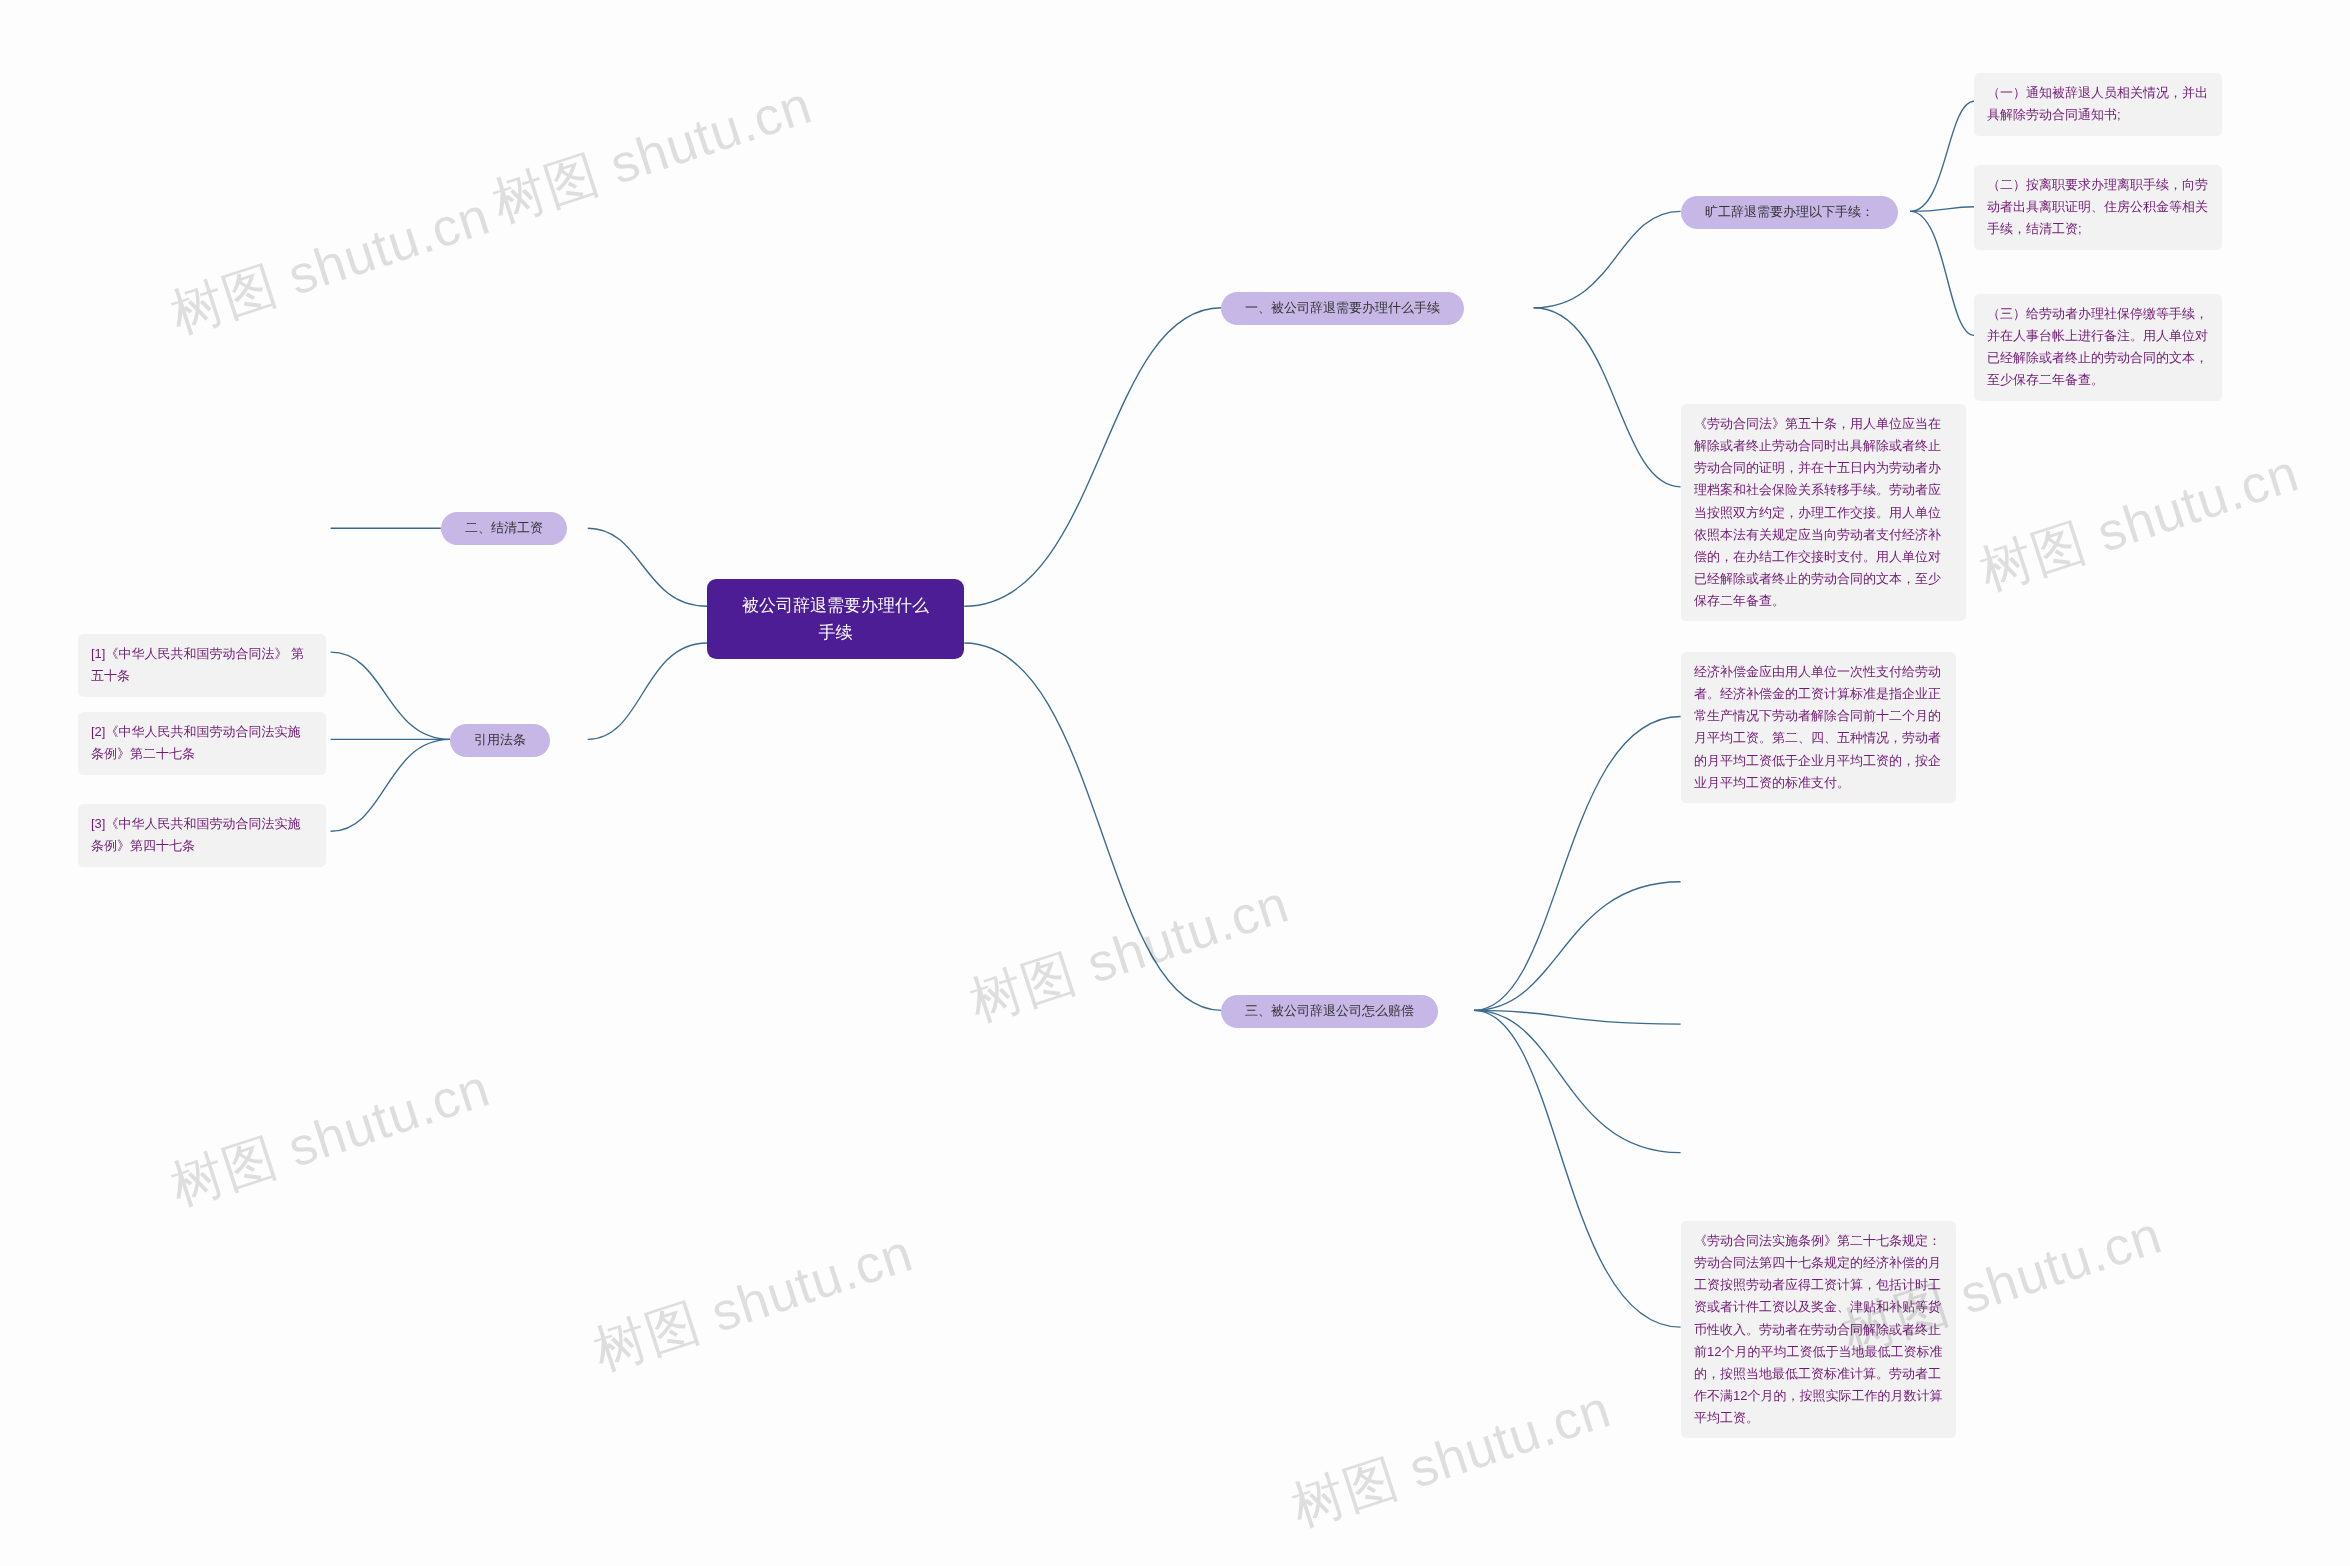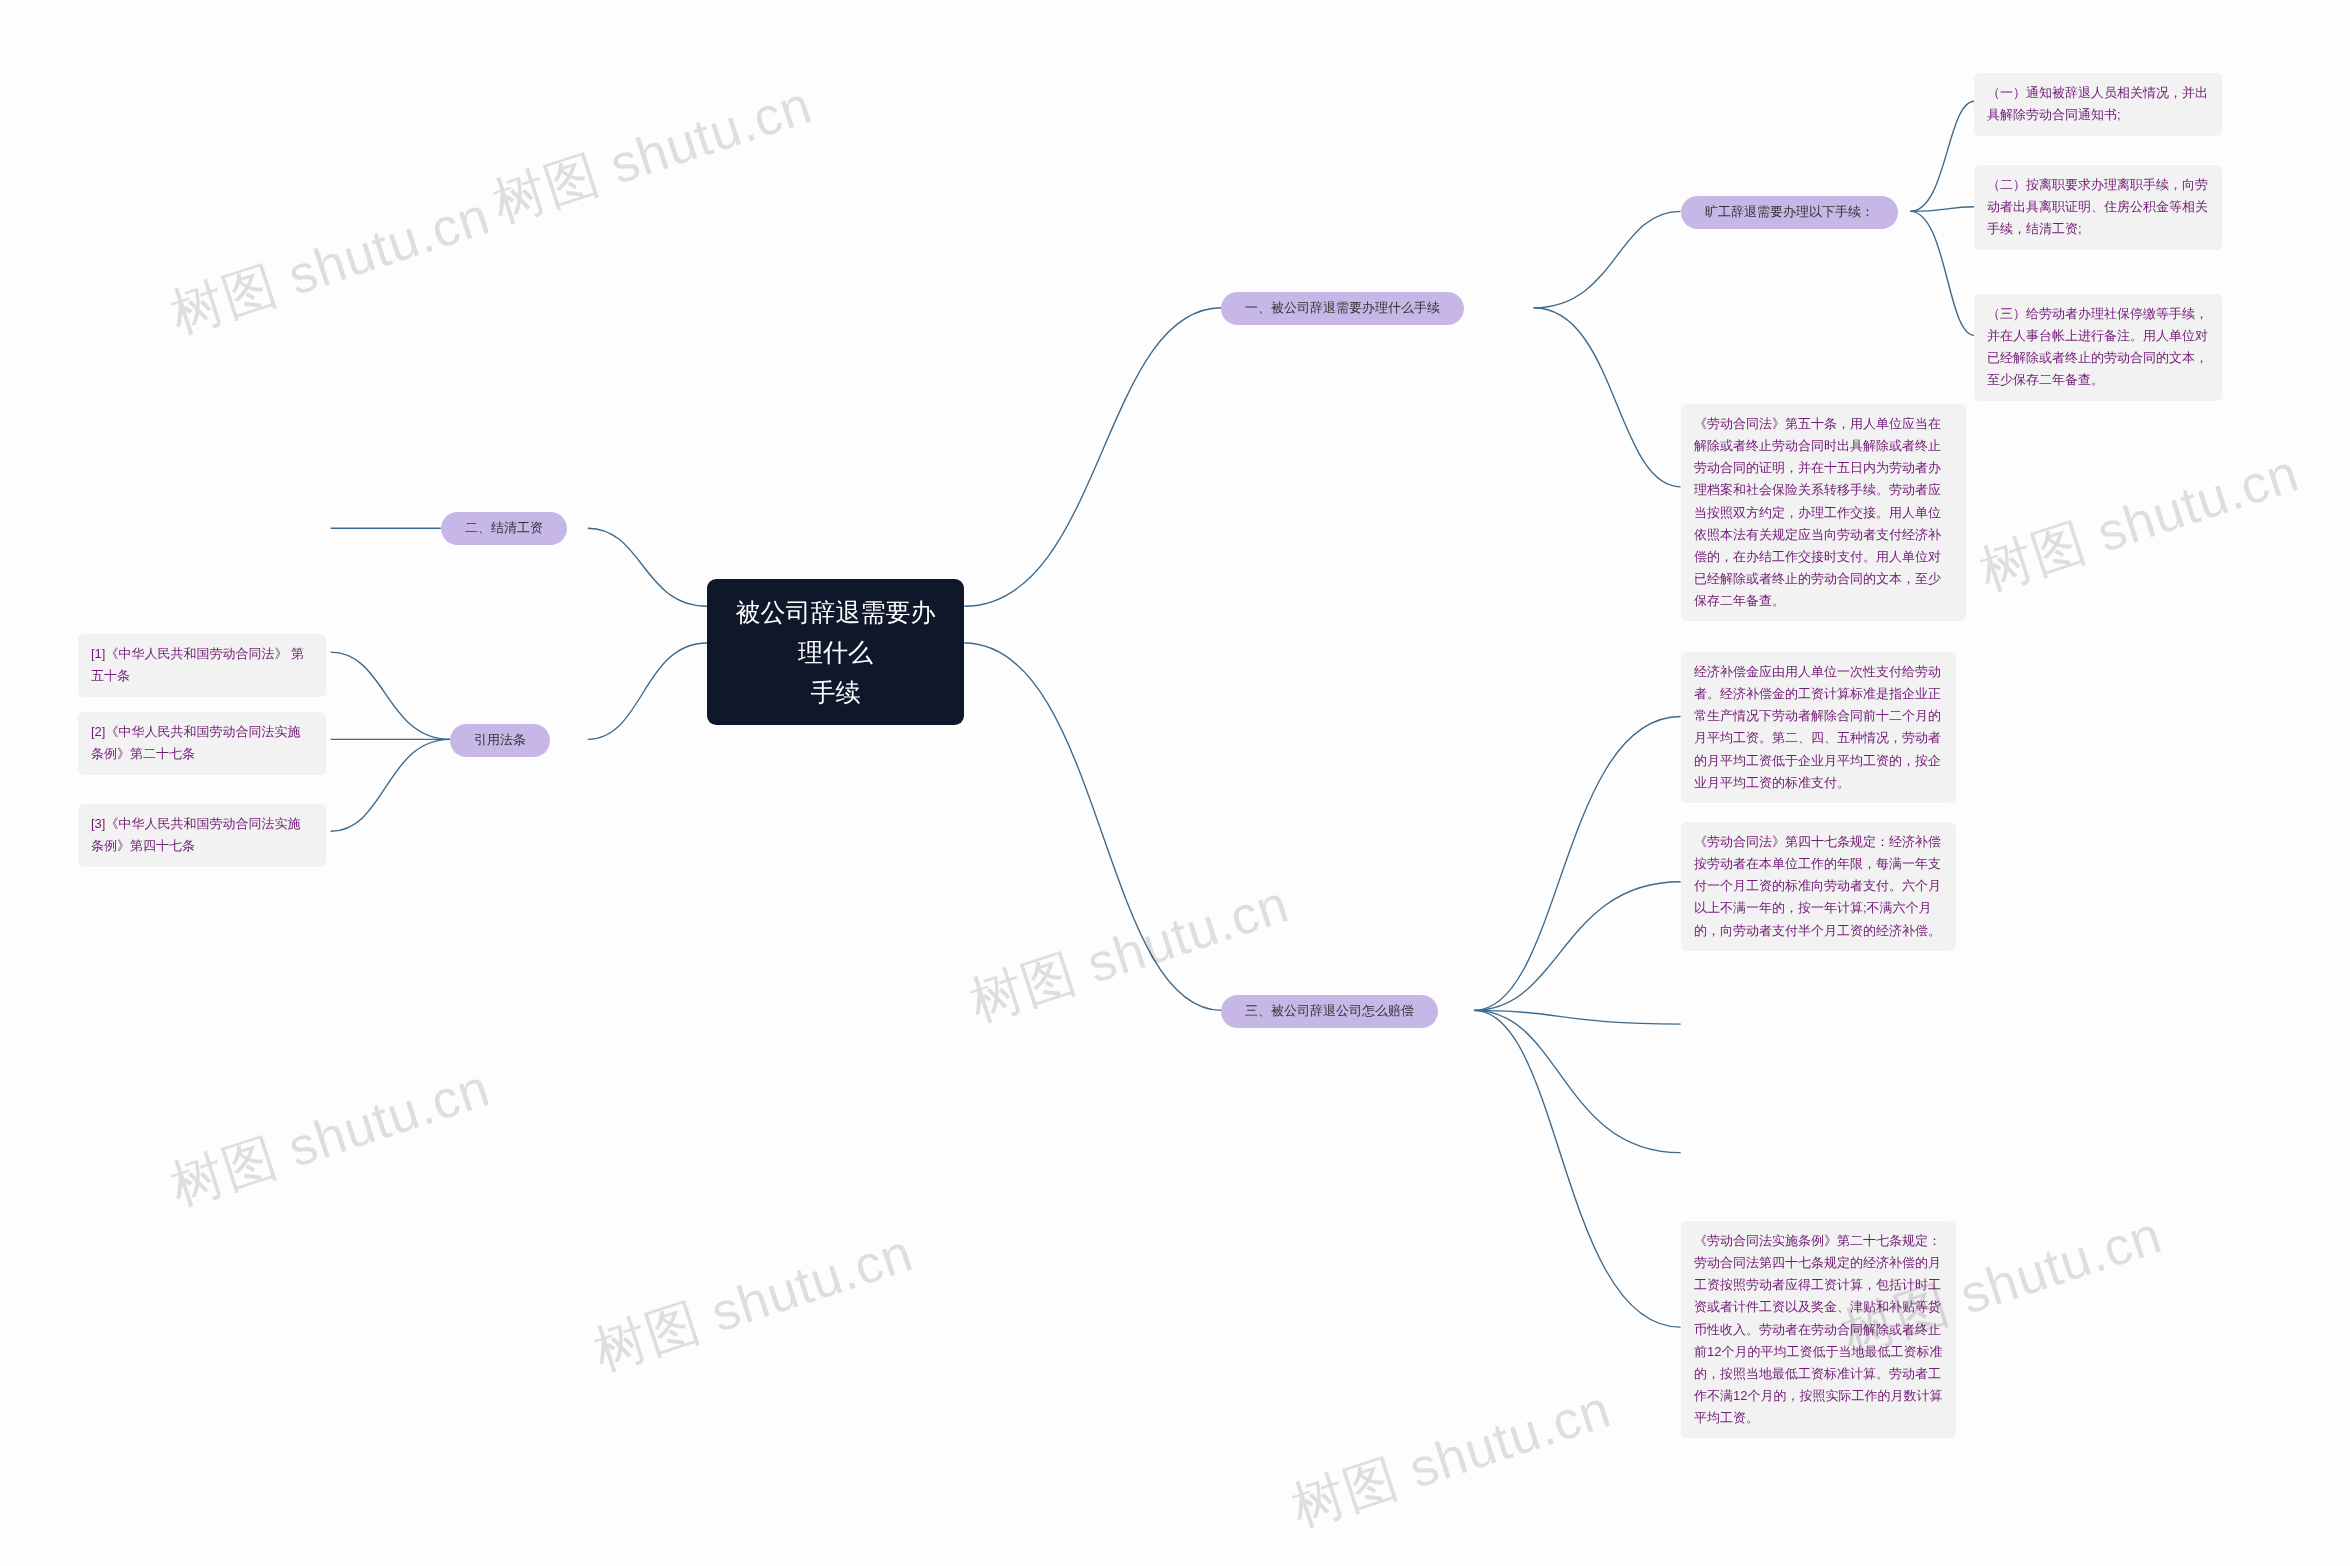--- a/index.html
+++ b/index.html
@@ -1,18 +1,18 @@
 <!DOCTYPE html>
 <html style="font-size:14.7px"><head>
 <meta charset="utf-8">
 <style>
 html,body{margin:0;padding:0;width:2351px;height:1567px;background:#fdfdfd;font-family:"Microsoft YaHei","PingFang SC",sans-serif;overflow:hidden;position:relative}
 .canvas{position:absolute;left:0;top:0;width:2351px;height:1567px}
 .node{position:absolute;box-sizing:border-box}
-.root{background:#0f172a;color:#fff;border-radius:9.2px;padding:13px 22px;font-size:25px;text-align:center;line-height:1.6;width:257px}
+.root{background:#4c1d95;color:#fff;border-radius:9.2px;padding:13px 22px;font-size:17px;text-align:center;line-height:1.6;width:257px}
 .branch{background:#c6b7e6;color:#333;border-radius:20px;padding:7.3px 24px;font-size:13px;white-space:nowrap}
 .leaf{background:#f2f2f2;color:#701a75;border-radius:5.5px;padding:9.2px 13px;font-size:13px;line-height:1.7;width:275px}
 .leaf.narrow{width:248px}
 .leaf.wide{width:285px}
 svg{position:absolute;left:0;top:0;width:2351px;height:1567px;pointer-events:none}
 path{fill:none;stroke:#3b6a8e;stroke-width:1.5}
 .wm{position:absolute;color:rgba(0,0,0,.12);font-size:53px;font-weight:400;transform:rotate(-18deg);white-space:nowrap;font-family:Arial,"Microsoft YaHei",sans-serif;letter-spacing:0.9px}
 </style>
 </head>
 <body>
@@ -90,23 +90,20 @@
 <div class="node leaf narrow" style="left:78px;top:804px">
   <span>[3]《中华人民共和国劳动合同法实施条例》第四十七条</span>
 </div>
 
 <div class="node branch" style="left:1221px;top:995px">
   <span>三、被公司辞退公司怎么赔偿</span>
 </div>
 <div class="node leaf" style="left:1681px;top:652px">
   <span>经济补偿金应由用人单位一次性支付给劳动者。经济补偿金的工资计算标准是指企业正常生产情况下劳动者解除合同前十二个月的月平均工资。第二、四、五种情况，劳动者的月平均工资低于企业月平均工资的，按企业月平均工资的标准支付。</span>
 </div>
-<div class="node leaf" style="left:1681px;top:822px">
-  <span>《劳动合同法》第四十七条规定：经济补偿按劳动者在本单位工作的年限，每满一年支付一个月工资的标准向劳动者支付。六个月以上不满一年的，按一年计算;不满六个月的，向劳动者支付半个月工资的经济补偿。</span>
-</div>
 <div class="node leaf" style="left:1681px;top:1221px">
   <span>《劳动合同法实施条例》第二十七条规定：劳动合同法第四十七条规定的经济补偿的月工资按照劳动者应得工资计算，包括计时工资或者计件工资以及奖金、津贴和补贴等货币性收入。劳动者在劳动合同解除或者终止前12个月的平均工资低于当地最低工资标准的，按照当地最低工资标准计算。劳动者工作不满12个月的，按照实际工作的月数计算平均工资。</span>
 </div>
 
 <div class="wm" style="left:165px;top:230px">树图 shutu.cn</div>
 <div class="wm" style="left:487px;top:119px">树图 shutu.cn</div>
 <div class="wm" style="left:165px;top:1102px">树图 shutu.cn</div>
 <div class="wm" style="left:588px;top:1267px">树图 shutu.cn</div>
 <div class="wm" style="left:964px;top:918px">树图 shutu.cn</div>
 <div class="wm" style="left:1286px;top:1423px">树图 shutu.cn</div>

